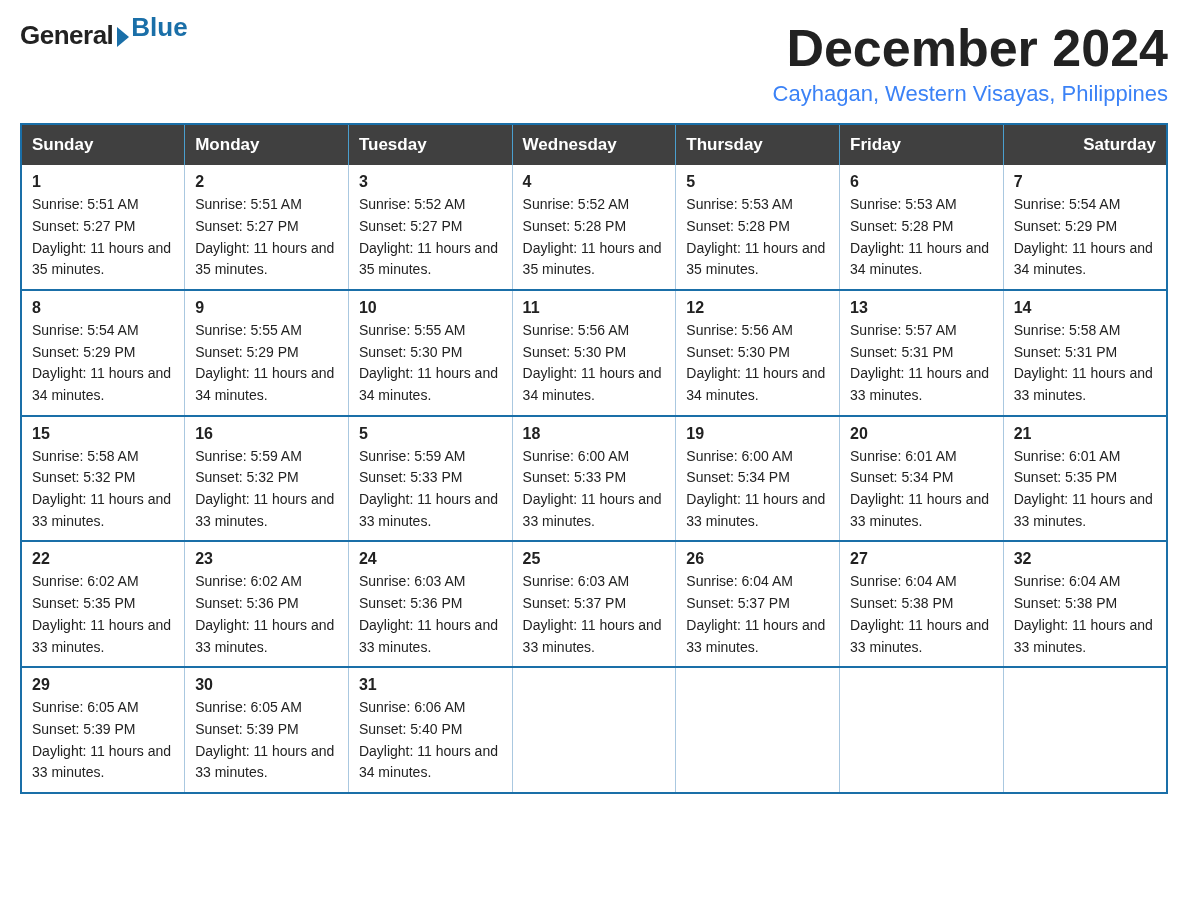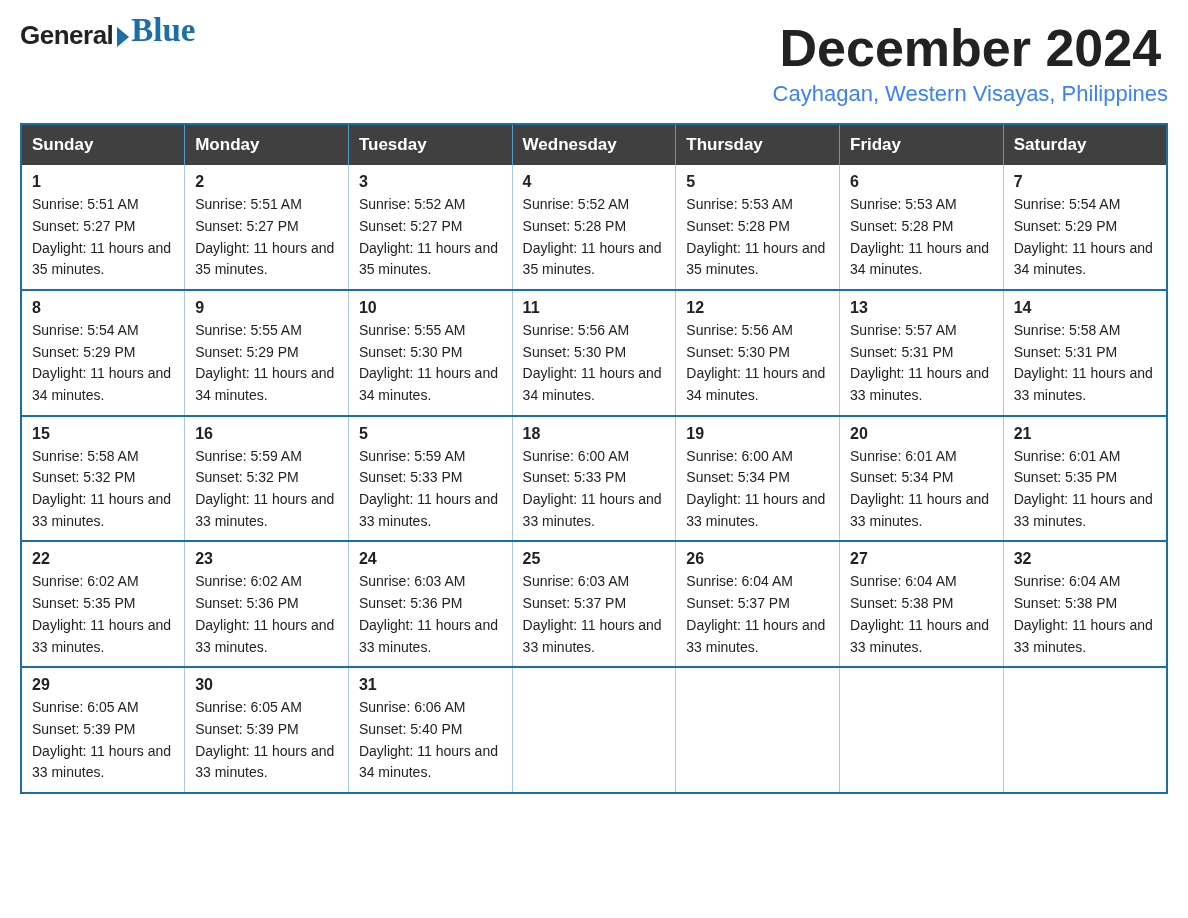--- a/index.html
+++ b/index.html
@@ -33,29 +33,28 @@
     .logo-arrow {
       width: 0;
       height: 0;
       border-left: 12px solid #1a6fa8;
       border-top: 10px solid transparent;
       border-bottom: 10px solid transparent;
       margin-left: 4px;
       margin-top: 2px;
     }
     .logo-bottom {
-      font-size: 33px;
+      font-size: 26px;
       font-weight: bold;
       color: #1a6fa8;
       margin-top: -8px;
       margin-left: 2px;
-      font-family: Liberation Serif, serif;
     }
     .title-area {
-      text-align: center;
+      text-align: right;
     }
     .month-title {
       font-size: 52px;
       font-weight: bold;
       color: #222;
       line-height: 1.1;
     }
     .location-title {
       font-size: 22px;
       color: #3b82f6;
@@ -70,20 +69,21 @@
       background-color: #404040;
       color: #fff;
       font-size: 17px;
       font-weight: bold;
       padding: 10px 10px;
       text-align: left;
       border-right: 1px solid #4a9fcf;
     }
     .calendar-table th:last-child {
       border-right: none;
+      text-align: right;
     }
     .calendar-table td {
       vertical-align: top;
       border-right: 1px solid #aac8e0;
       border-bottom: 2px solid #1a6fa8;
       padding: 8px 10px;
       font-size: 13px;
       color: #222;
       width: 14.28%;
       min-height: 90px;

